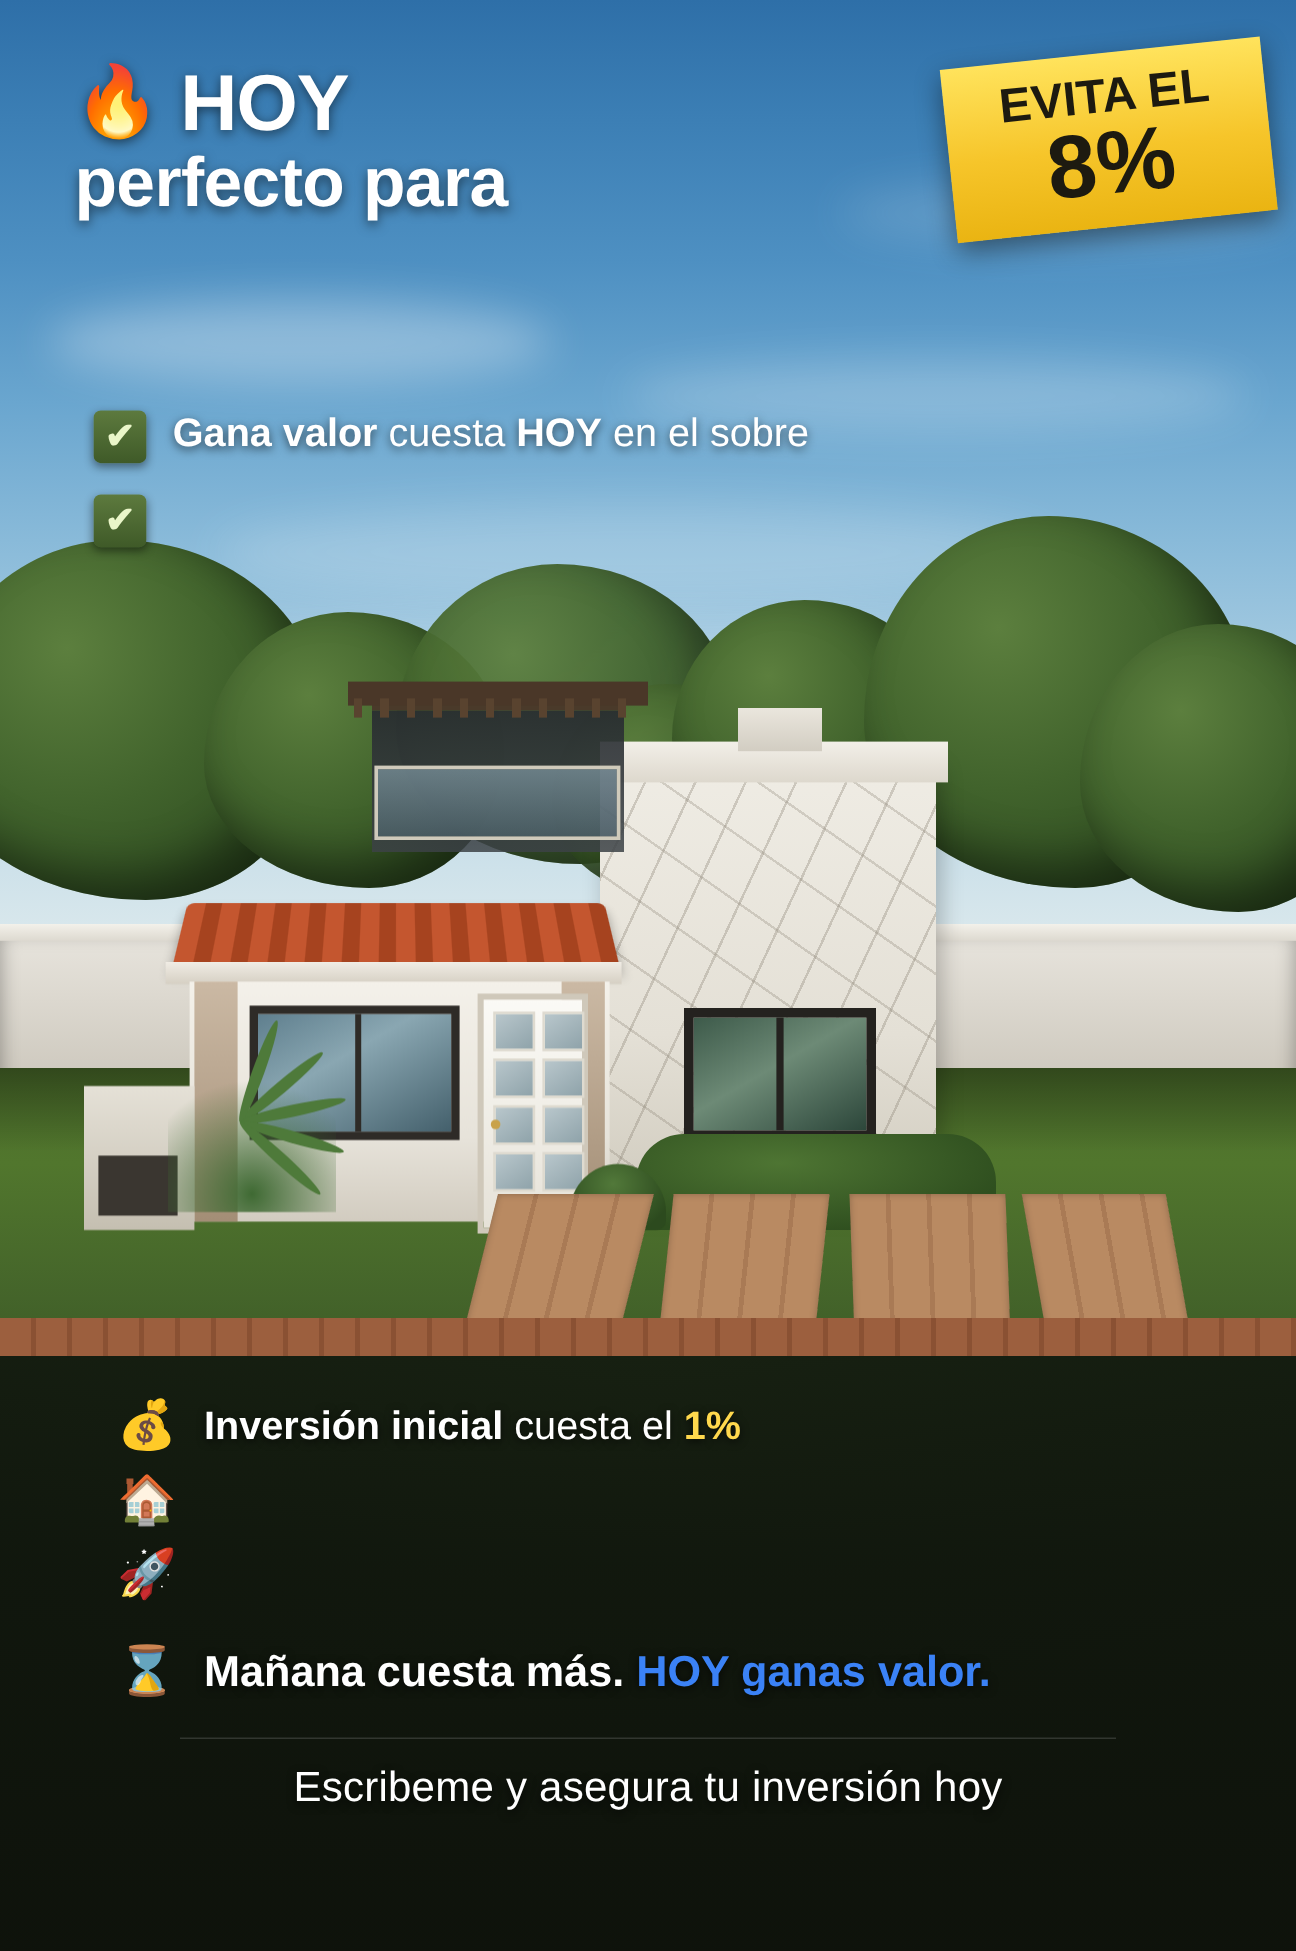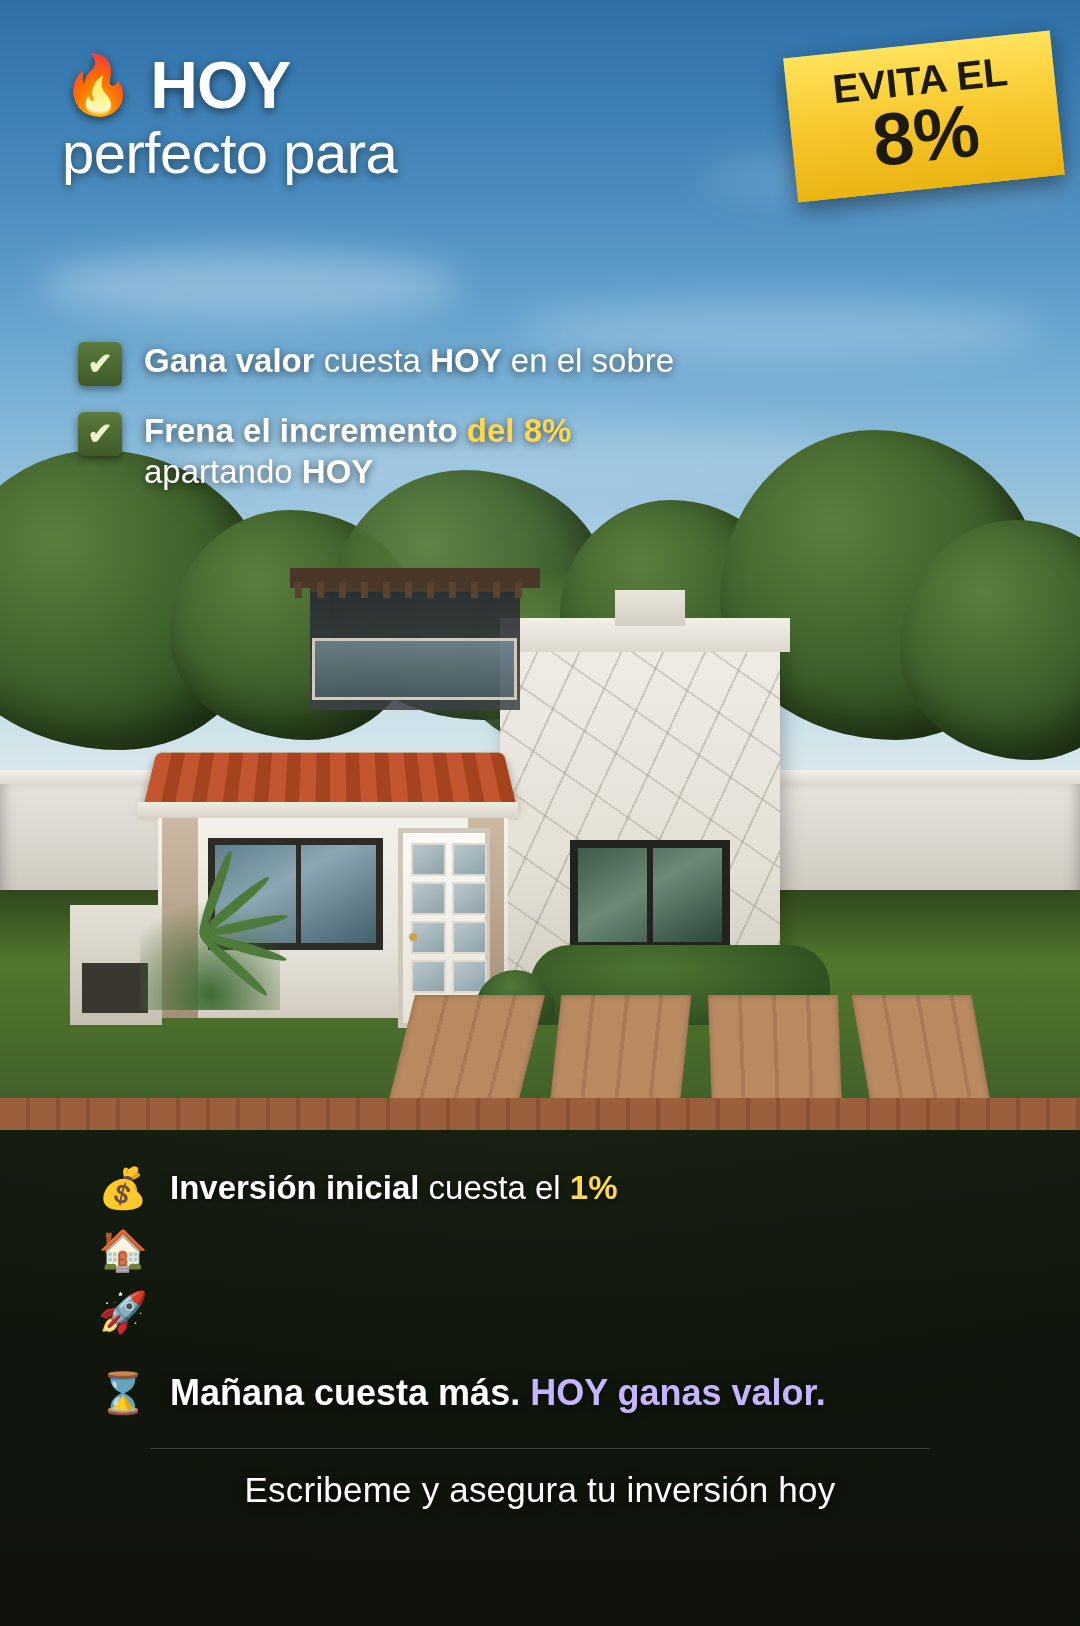--- a/index.html
+++ b/index.html
@@ -251,21 +251,21 @@
     text-shadow: 0 3px 10px rgba(0,0,0,.55);
     line-height: 1.0;
   }
   .hl-row1 {
     display: flex; align-items: center; gap: 16px;
     font-size: 60px; font-weight: 300;
   }
   .flame-icon { font-size: 58px; line-height: 1; }
   .hl-hoy { font-weight: 800; font-size: 66px; letter-spacing: -1px; }
   .hl-row2 {
-    margin-top: 6px; font-size: 58px; font-weight: 400; letter-spacing: -.5px;
+    margin-top: 6px; font-size: 58px; font-weight: 700; letter-spacing: -.5px;
   }
   .hl-invertir {
     margin-top: 2px;
     font-size: 92px; font-weight: 800; letter-spacing: -2px;
     background: linear-gradient(180deg, #fff3bf 0%, #ffd84d 45%, #e2a915 100%);
     -webkit-background-clip: text; background-clip: text; color: transparent;
     text-shadow: 0 4px 12px rgba(0,0,0,.45);
     filter: drop-shadow(0 3px 3px rgba(0,0,0,.35));
   }
 
@@ -317,21 +317,21 @@
 
   .closing {
     position: absolute; left: 96px; top: 1372px; width: 940px;
     display: flex; align-items: center; gap: 20px;
   }
   .closing .b-emoji { font-size: 40px; }
   .closing-text {
     color: #ffffff; font-size: 36px; font-weight: 800;
     text-shadow: 0 2px 8px rgba(0,0,0,.7);
   }
-  .closing-text .hl { color: #c4b5fd; }
+  .closing-text .hl { color: #3b82f6; }
 
   .divider {
     position: absolute; left: 150px; top: 1448px; width: 780px; height: 1px;
     background: rgba(255,255,255,.18);
   }
 
   .cta {
     position: absolute; left: 0; top: 1470px; width: 1080px;
     text-align: center;
     color: #ffffff; font-size: 35px; font-weight: 300; letter-spacing: .2px;
@@ -443,25 +443,20 @@
       </div>
       <div class="check-text">
         <b>Gana valor</b><span> cuesta </span><b>HOY</b><span> en el sobre</span>
       </div>
     </div>
 
     <div class="check-row">
       <div class="check-box">
         <span>✔</span>
       </div>
-      <div class="check-text">
-        <b>Frena el incremento</b>
-        <span class="y">del 8%</span><br>
-        <span>apartando </span><b>HOY</b>
-      </div>
     </div>
 
   </div>
 
   <div class="bullets">
 
     <div class="b-row">
       <div class="b-emoji">💰</div>
       <div class="b-text">
         <b>Inversión inicial</b><span> cuesta el </span><b class="y">1%</b>

